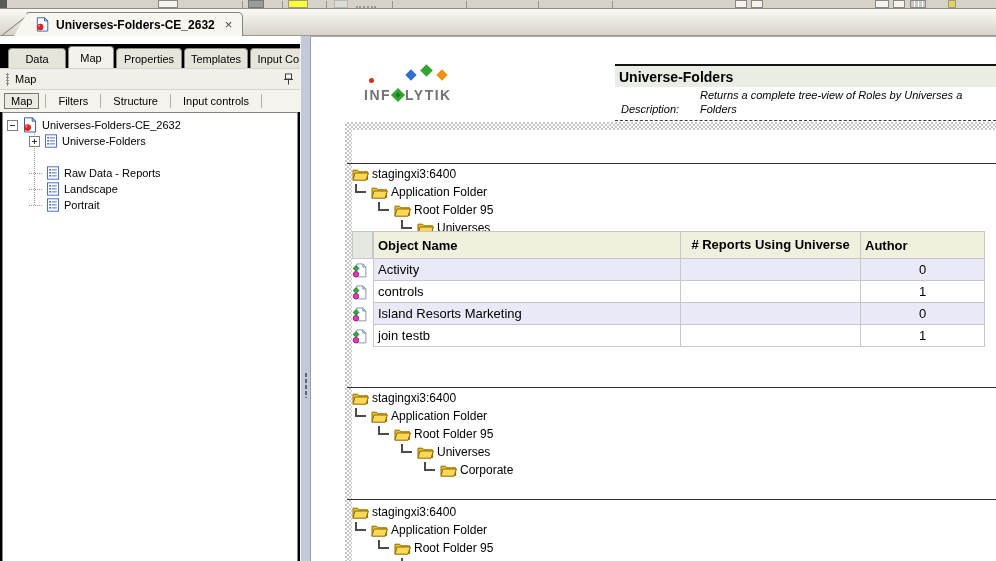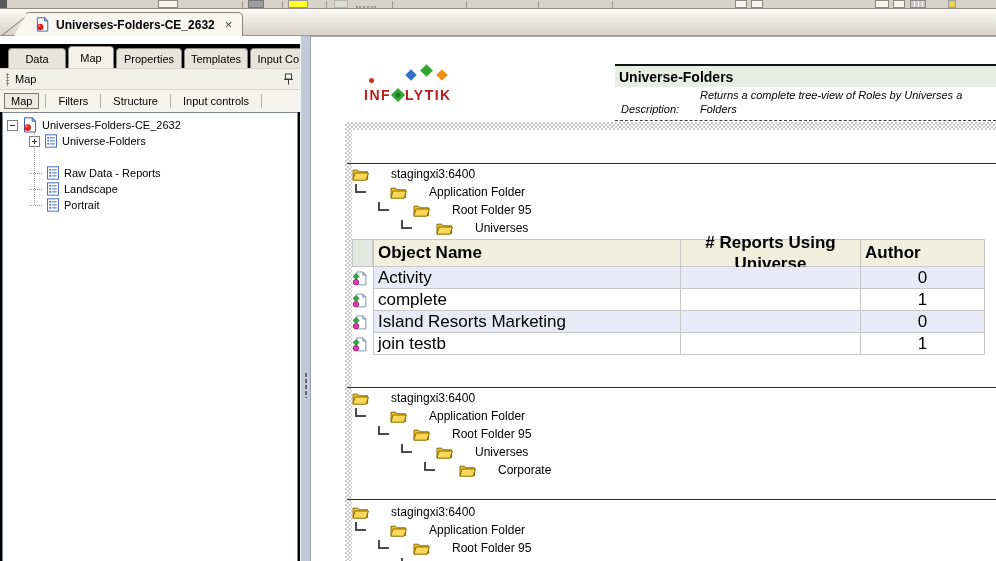--- a/index.html
+++ b/index.html
@@ -69,21 +69,21 @@
   .sgrip { position:absolute; left:3px; top:336px; width:4px; height:26px;
            background-image:radial-gradient(#5f6678 1.2px, transparent 1.3px);
            background-size:4px 6px; }
 
   
   #report-panel { position:absolute; left:311px; top:36px; width:685px; height:525px;
                   background:#fff; border-top:1px solid #a8a8a8; overflow:hidden; }
 
   .logo { position:absolute; left:53px; top:28px; width:120px; height:40px; }
   .logo-text { position:absolute; left:0; bottom:2px; font-size:14px; font-weight:bold;
-               letter-spacing:1.5px; color:#b91c1c; display:flex; align-items:center; }
+               letter-spacing:1.5px; color:#737373; display:flex; align-items:center; }
   .logo-o { display:inline-block; width:10px; height:10px; background:#35a532;
             transform:rotate(45deg); margin:0 2px; position:relative; }
   .logo-o::after { content:""; position:absolute; left:3px; top:3px; width:4px; height:4px;
             background:#1d7a28; }
   .ldot { position:absolute; border-radius:50%; }
   .lshape { position:absolute; transform:rotate(45deg); }
 
   .title-bar { position:absolute; left:304px; top:27px; right:0; height:23px;
                background:#e9ede4; border-top:2px solid #141414; }
   .title-text { font-size:14px; font-weight:bold; padding:3px 0 0 4px; }
@@ -93,30 +93,30 @@
   .desc-l2 { position:absolute; left:389px; top:66px; font-size:11px; font-style:italic; }
   .dashline { position:absolute; left:304px; right:0; top:83px; border-top:1px dashed #3a3a3a; }
 
   .hatchh { position:absolute; left:34px; right:0; top:85px; height:8px;
             background:repeating-conic-gradient(#c7c7c7 0% 25%, #ffffff 0% 50%) 0 0/4px 4px; }
   .hatchv { position:absolute; left:34px; width:7px; top:85px; bottom:0;
             background:repeating-conic-gradient(#c7c7c7 0% 25%, #ffffff 0% 50%) 0 0/4px 4px; }
 
   .sepline { position:absolute; left:36px; right:0; height:1px; background:#2e2e2e; }
 
-  .rrow { position:absolute; height:18px; display:flex; align-items:center; gap:22px;
+  .rrow { position:absolute; height:18px; display:flex; align-items:center; gap:3px;
           font-size:12px; white-space:nowrap;justify-content:flex-end; }
   .conn { width:11px; height:9px; border-left:2px solid #4b4b4b;
           border-bottom:2px solid #4b4b4b; flex:none; margin:-4px 2px 4px 0; }
   .fico { width:17px; height:14px; flex:none; }
 
   
-  .utable { position:absolute; left:41px; top:202px; width:633px;
+  .utable { position:absolute; left:41px; top:194px; width:633px;
             display:grid; grid-template-columns:21px 308px 180px 124px;
-            grid-template-rows:28px 22px 22px 22px 22px; font-size:17px; }
+            grid-template-rows:28px 22px 22px 22px 22px; font-size:13px; }
   .uc { border-right:1px solid #c8c8c8; border-bottom:1px solid #c8c8c8;
         display:flex; align-items:center; padding:0 4px; }
   .uc.top { border-top:1px solid #c8c8c8; }
   .uc.left { border-left:1px solid #c8c8c8; }
   .hcell { background:#f1f0df; font-weight:bold; }
   .hicon { background:#e5e8e0; }
   .hcount { justify-content:center; text-align:center; line-height:1.25; }
   .ccount { justify-content:center; }
   .alt { background:#e9e9f8; }
   .icell { display:flex; align-items:center; justify-content:flex-start; }
@@ -340,21 +340,21 @@
       </div>
     <div class="uc left alt">Activity</div>
     <div class="uc alt"></div>
     <div class="uc alt ccount">0</div>
 
     <div class="icell">
         <svg class="uicon">
           <use href="#unicube"></use>
         </svg>
       </div>
-    <div class="uc left">complete</div>
+    <div class="uc left">controls</div>
     <div class="uc"></div>
     <div class="uc ccount">1</div>
 
     <div class="icell">
         <svg class="uicon">
           <use href="#unicube"></use>
         </svg>
       </div>
     <div class="uc left alt">Island Resorts Marketing</div>
     <div class="uc alt"></div>

